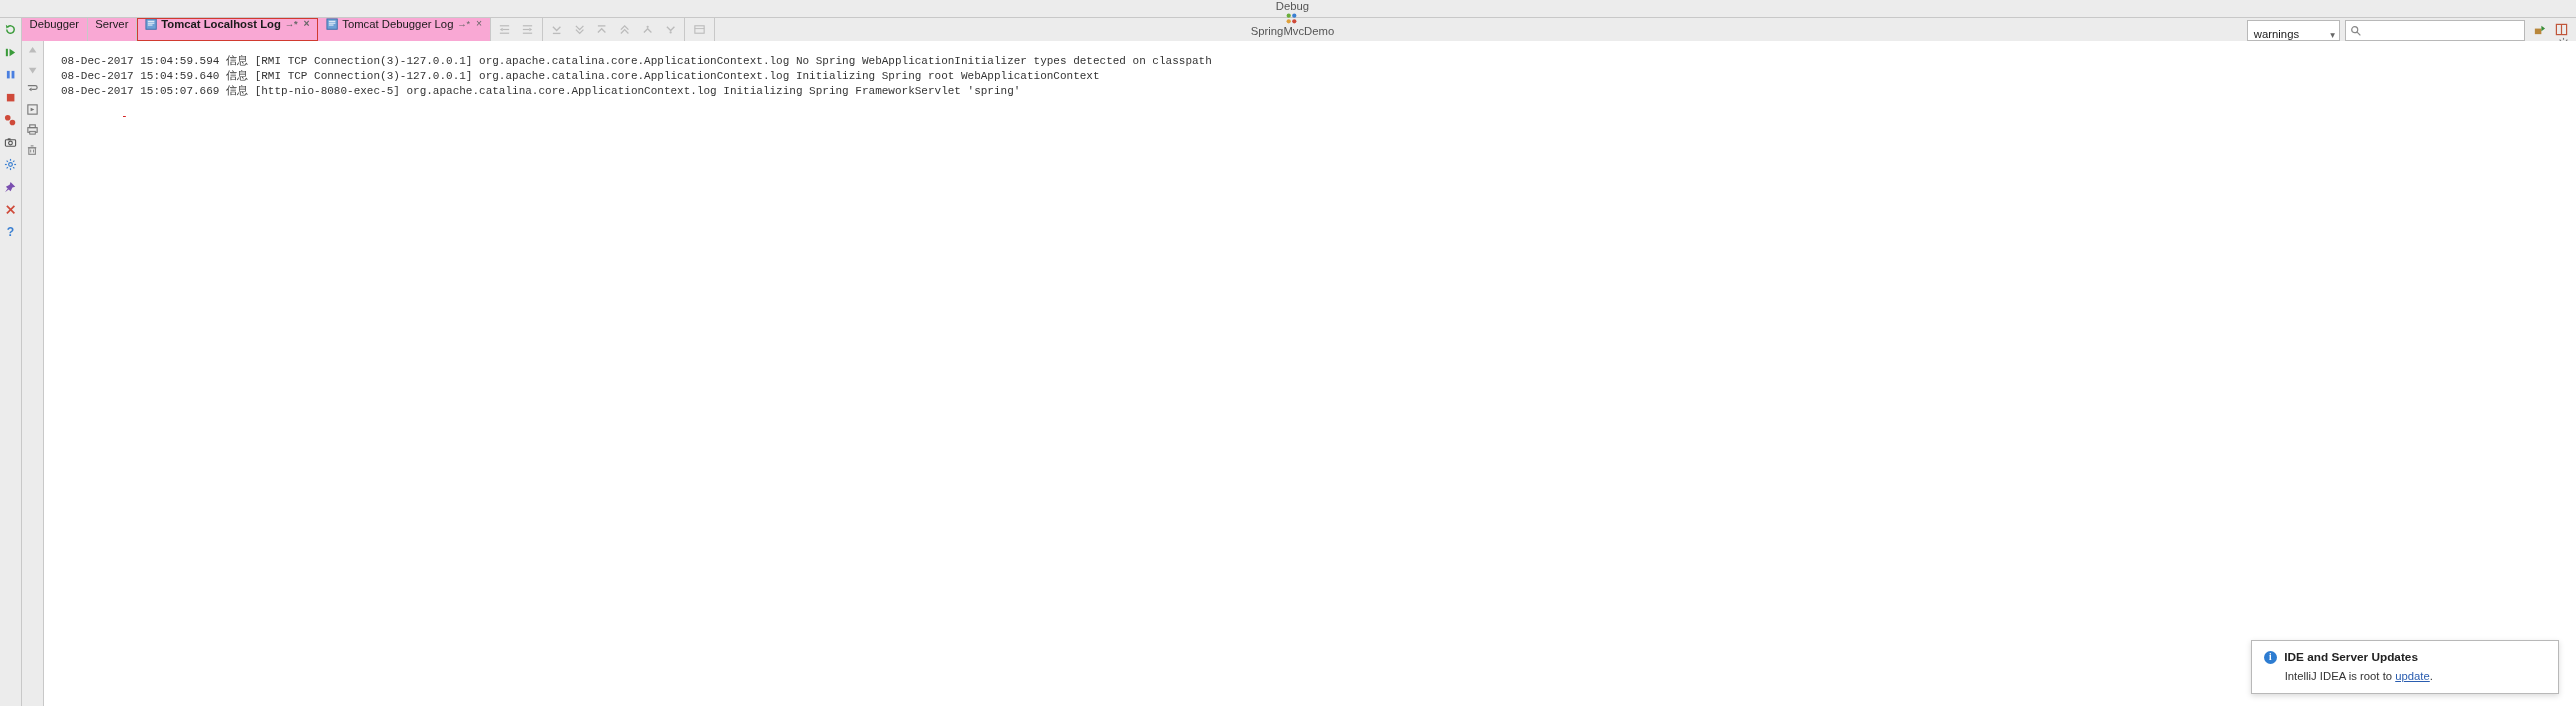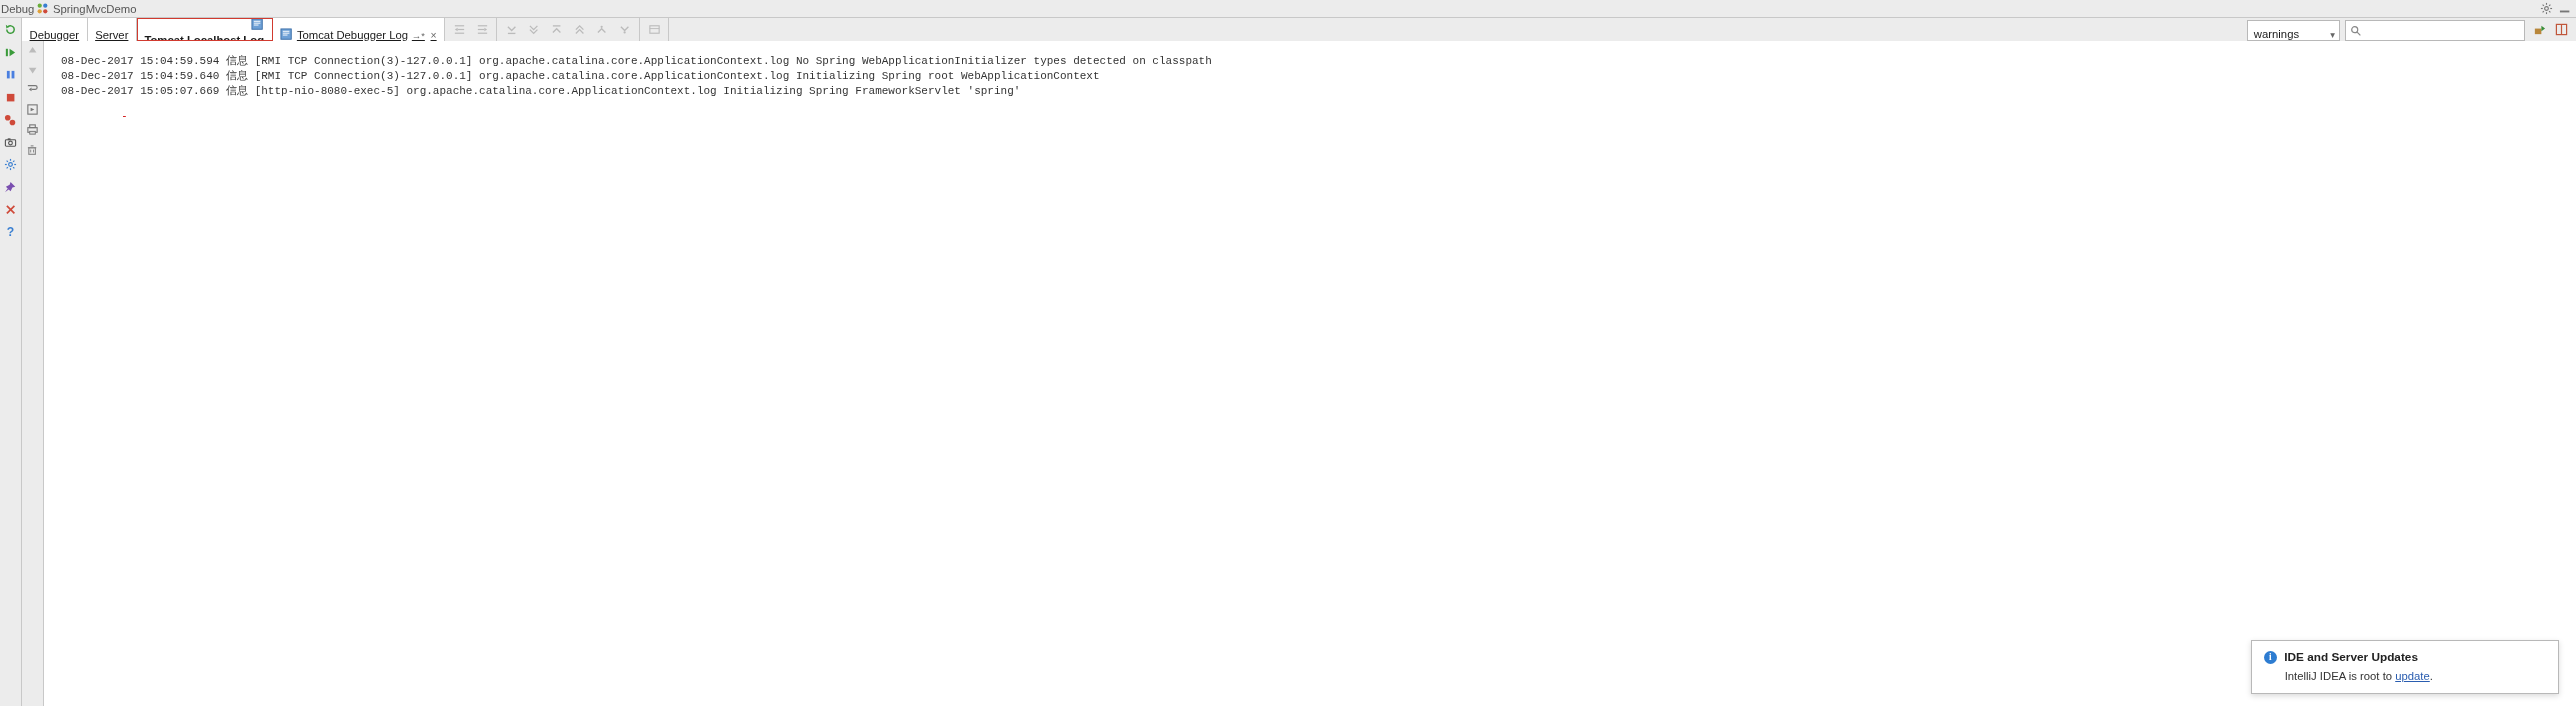--- a/index.html
+++ b/index.html
@@ -12,56 +12,55 @@
     overflow: hidden;
     position: relative;
   }
   
   .titlebar {
     height: 17px;
     background: #ececec;
     border-bottom: 0.9px solid #c8c8c8;
     display: flex;
     align-items: center;
-    padding-left: 1px;
+    padding-left: 9px;
     font-size: 11.3px;
     color: #555;
+    flex-direction: column;
   }
   .titlebar .icon { margin: 0 3.8px 0 1.9px; }
   .titlebar .gear { margin-left: auto; margin-right: 5.7px; color:#777;}
   .titlebar .hide { margin-right: 5.7px; color:#777;}
   
   .tabbar {
     height: 22.6px;
     background: #ececec;
     border-bottom: 0.9px solid #c8c8c8;
     display: flex;
     align-items: stretch;
     font-size: 11.3px;
   }
   .left-gutter-top {
     width: 21px;
     display:flex; align-items:center; justify-content:center;
     border-right: 0.9px solid #c8c8c8;
   }
   .tab {
-    display: flex; align-items: flex-end;
+    display: flex; align-items: flex-start;
     padding: 0 7.5px;
     border-right: 0.9px solid #c8c8c8;
-    background: #ffffff;
+    background: #f9a8d4;
     cursor: default;
     gap: 3.8px;
-    text-decoration: underline;
   }
   .tab .tab-icon { width:13px; height:13px; display:inline-flex; align-items:center; justify-content:center;}
   .tab.highlight {
     outline: 1.9px solid #d13a2f;
     outline-offset: -1.9px;
     font-weight: bold;
-    flex-direction: column;
   }
   .tab .close-x { color:#666; font-size:10.4px; margin-left:1.9px;}
   .tab .arrow { color:#666; font-size:9.4px;}
   .toolbar-btns {
     display:flex; align-items:center; gap:5.7px;
     padding: 0 5.7px;
     border-right: 0.9px solid #c8c8c8;
   }
   .tbtn {
     width:17px; height:17px;

